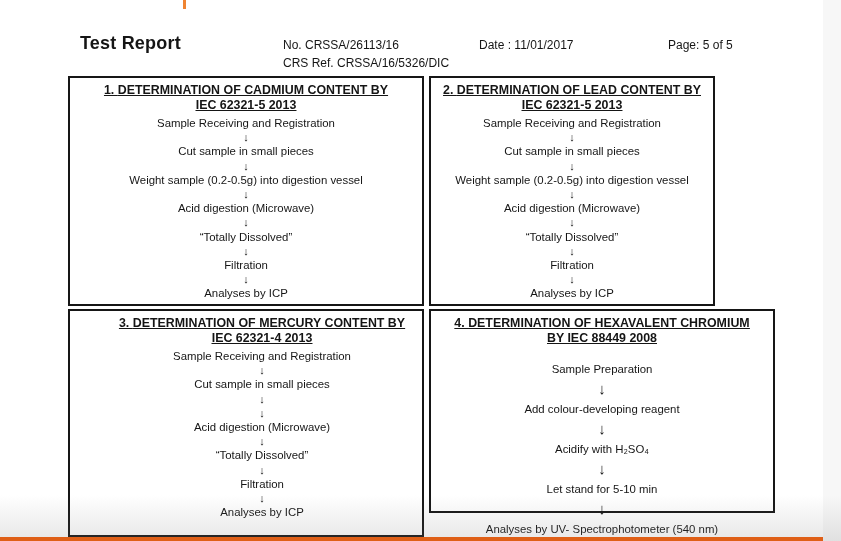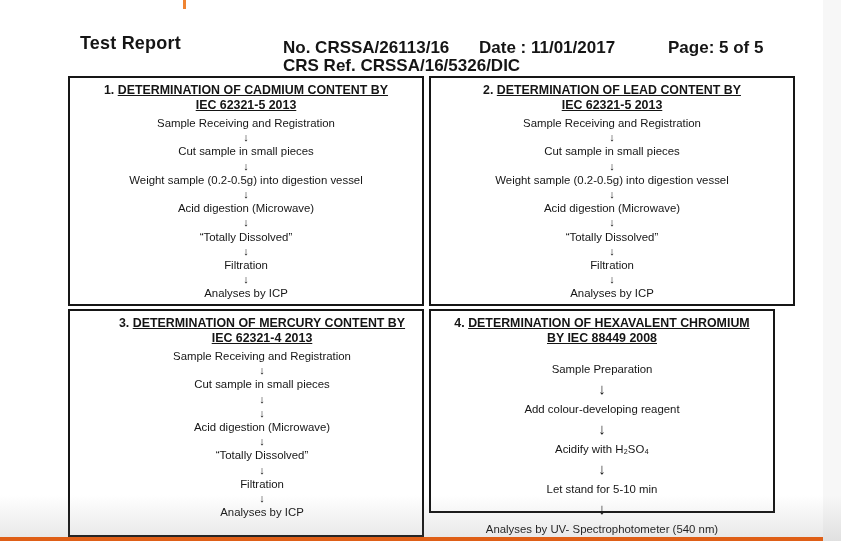--- a/index.html
+++ b/index.html
@@ -21,36 +21,36 @@
   .page-edge-bar{
     position:absolute;left:0;bottom:0;width:823px;height:4px;z-index:6;
   }
   .bookmark-tick{
     position:absolute;left:183px;top:0;width:3px;height:9px;z-index:6;
   }
   .report-title{
     position:absolute;left:80px;top:33px;
     font-size:18px;font-weight:bold;letter-spacing:.2px;
   }
-  .hdr{position:absolute;font-size:17px;font-weight:bold;white-space:nowrap;}
+  .hdr{position:absolute;font-size:12px;font-weight:normal;white-space:nowrap;}
   .hdr-no{left:283px;top:38px;}
   .hdr-date{left:479px;top:38px;}
   .hdr-page{left:668px;top:38px;}
   .hdr-ref{left:283px;top:56px;}
 
   .flow-box{
     position:absolute;border:2px solid #161616;background:transparent;
     text-align:center;box-sizing:border-box;padding-top:5px;
   }
   .box1{left:68px;top:76px;width:356px;height:230px;}
-  .box2{left:429px;top:76px;width:366px;height:230px;}
+  .box2{left:429px;top:76px;width:286px;height:230px;}
   .box3{left:68px;top:309px;width:356px;height:228px;padding-left:32px;}
   .box4{left:429px;top:309px;width:346px;height:204px;}
 
-  .box-title{font-weight:bold;font-size:12.4px;line-height:15px;padding:0 4px;white-space:nowrap;}
+  .box-title{font-weight:bold;font-size:12.4px;line-height:15px;padding:0 4px;white-space:nowrap;text-decoration:underline;}
   .box-title .u{text-decoration:underline;}
   .steps{margin-top:3px;}
   .step{font-size:11.4px;line-height:14.2px;white-space:nowrap;}
   .arrow{font-size:11px;line-height:14.2px;}
 
   .wide .steps{margin-top:16px;text-align:center;}
   .wide .step{line-height:15px;margin-top:5px;}
   .wide .arrow{font-size:15px;line-height:17px;margin-top:3px;}
 </style>
 </head>

